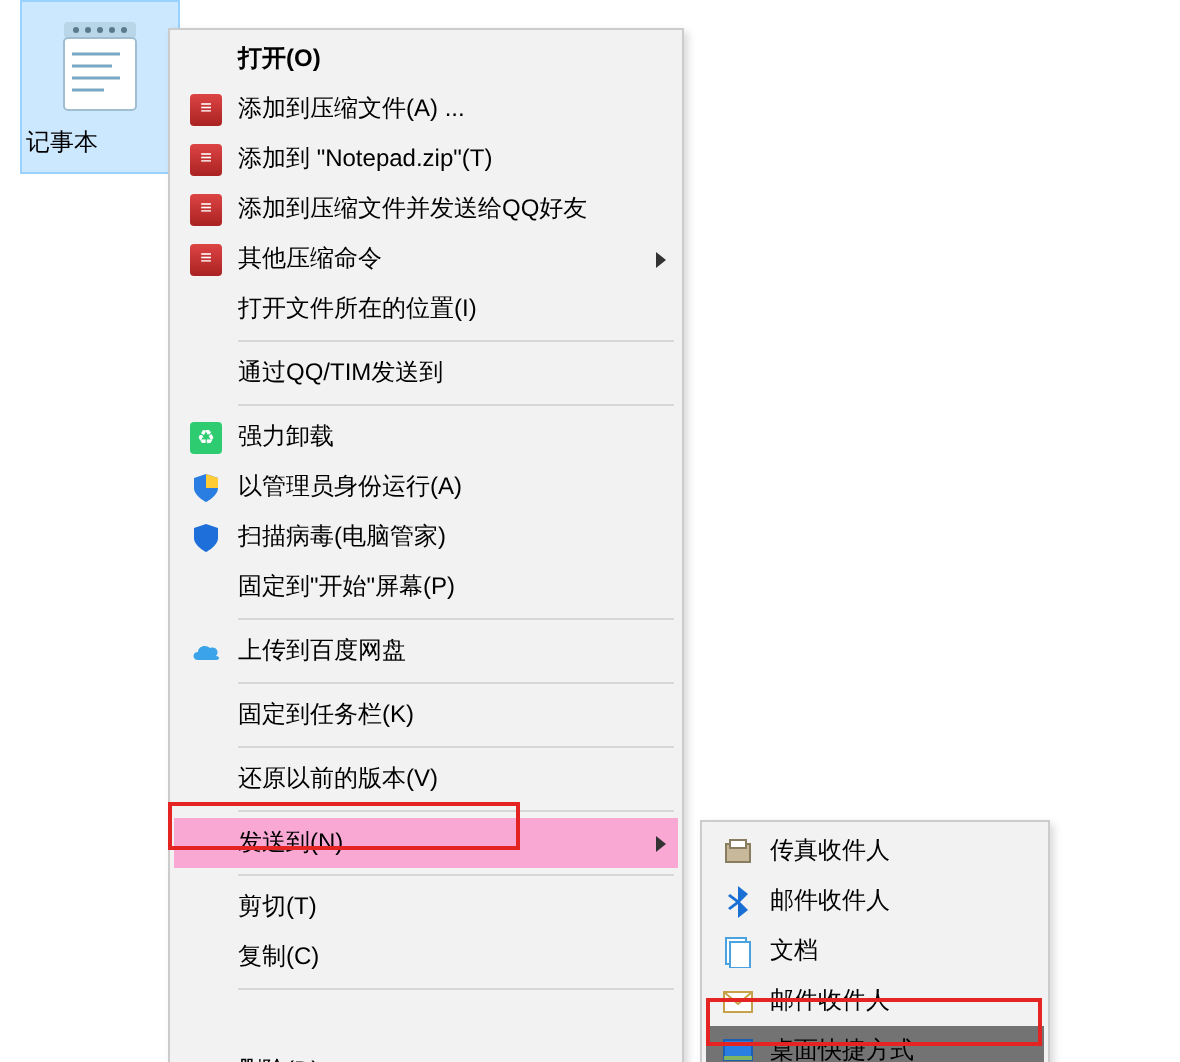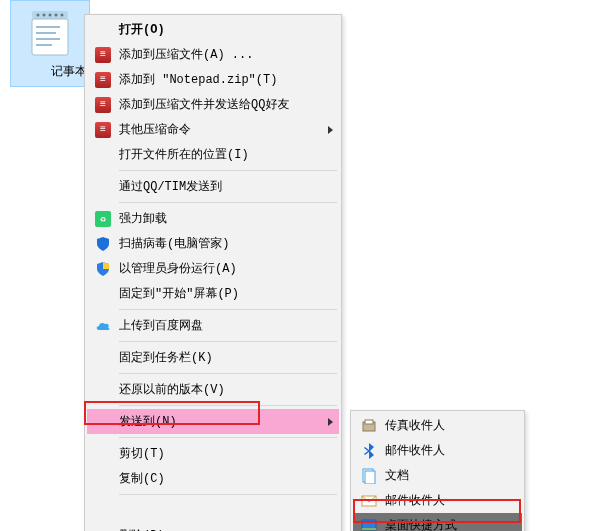--- a/index.html
+++ b/index.html
@@ -10,21 +10,21 @@
   width: 590px;
   height: 531px;
   position: relative;
   overflow: hidden;
 }
 .desktop-icon {
   position: absolute;
   left: 10px;
   top: 0;
   width: 80px;
-  text-align: right;
+  text-align: left;
   background: #cce8ff;
   border: 1px solid #99d1ff;
   padding: 4px 2px 6px 2px;
 }
 .desktop-icon .icon-img {
   width: 48px;
   height: 48px;
   margin: 4px auto 6px auto;
   display: block;
 }
@@ -41,21 +41,20 @@
 }
 .menu.main { left: 84px; top: 14px; width: 258px; }
 .menu.sub { left: 350px; top: 410px; width: 175px; }
 .menu-item {
   display: flex;
   align-items: center;
   height: 25px;
   padding: 0 6px 0 4px;
   position: relative;
   color: #000;
-  font-family: Liberation Mono, monospace;
 }
 .menu-item .icon-slot {
   width: 24px;
   height: 20px;
   display: flex;
   align-items: center;
   justify-content: center;
   margin-right: 4px;
 }
 .menu-item .label { flex: 1; white-space: nowrap; }
@@ -156,34 +155,34 @@
   <div class="menu-item">
     <span class="icon-slot">
         <span class="sq-ico" style="background:#2ecc71">♻</span>
       </span>
     <span class="label">强力卸载</span>
   </div>
 
   <div class="menu-item">
     <span class="icon-slot">
       <svg width="16" height="16" viewBox="0 0 16 16">
-          <path d="M8 1 L14 3 V8 C14 12 8 15 8 15 C8 15 2 12 2 8 V3 Z" fill="#1e6fd9"></path>
-        </svg>
-    </span>
-    <span class="label">扫描病毒(电脑管家)</span>
-  </div>
-
-  <div class="menu-item">
-    <span class="icon-slot">
-      <svg width="16" height="16" viewBox="0 0 16 16">
           <path d="M8 1 L14 3 V8 C14 12 8 15 8 15 C8 15 2 12 2 8 V3 Z" fill="#2a7de1"></path>
           <path d="M8 1 L14 3 V8 L8 8 Z" fill="#ffcc33"></path>
         </svg>
     </span>
     <span class="label">以管理员身份运行(A)</span>
+  </div>
+
+  <div class="menu-item">
+    <span class="icon-slot">
+      <svg width="16" height="16" viewBox="0 0 16 16">
+          <path d="M8 1 L14 3 V8 C14 12 8 15 8 15 C8 15 2 12 2 8 V3 Z" fill="#1e6fd9"></path>
+        </svg>
+    </span>
+    <span class="label">扫描病毒(电脑管家)</span>
   </div>
 
   <div class="menu-item">
     <span class="icon-slot"></span>
     <span class="label">固定到"开始"屏幕(P)</span>
   </div>
 
   <div class="menu-sep"></div>
 
   <div class="menu-item">

